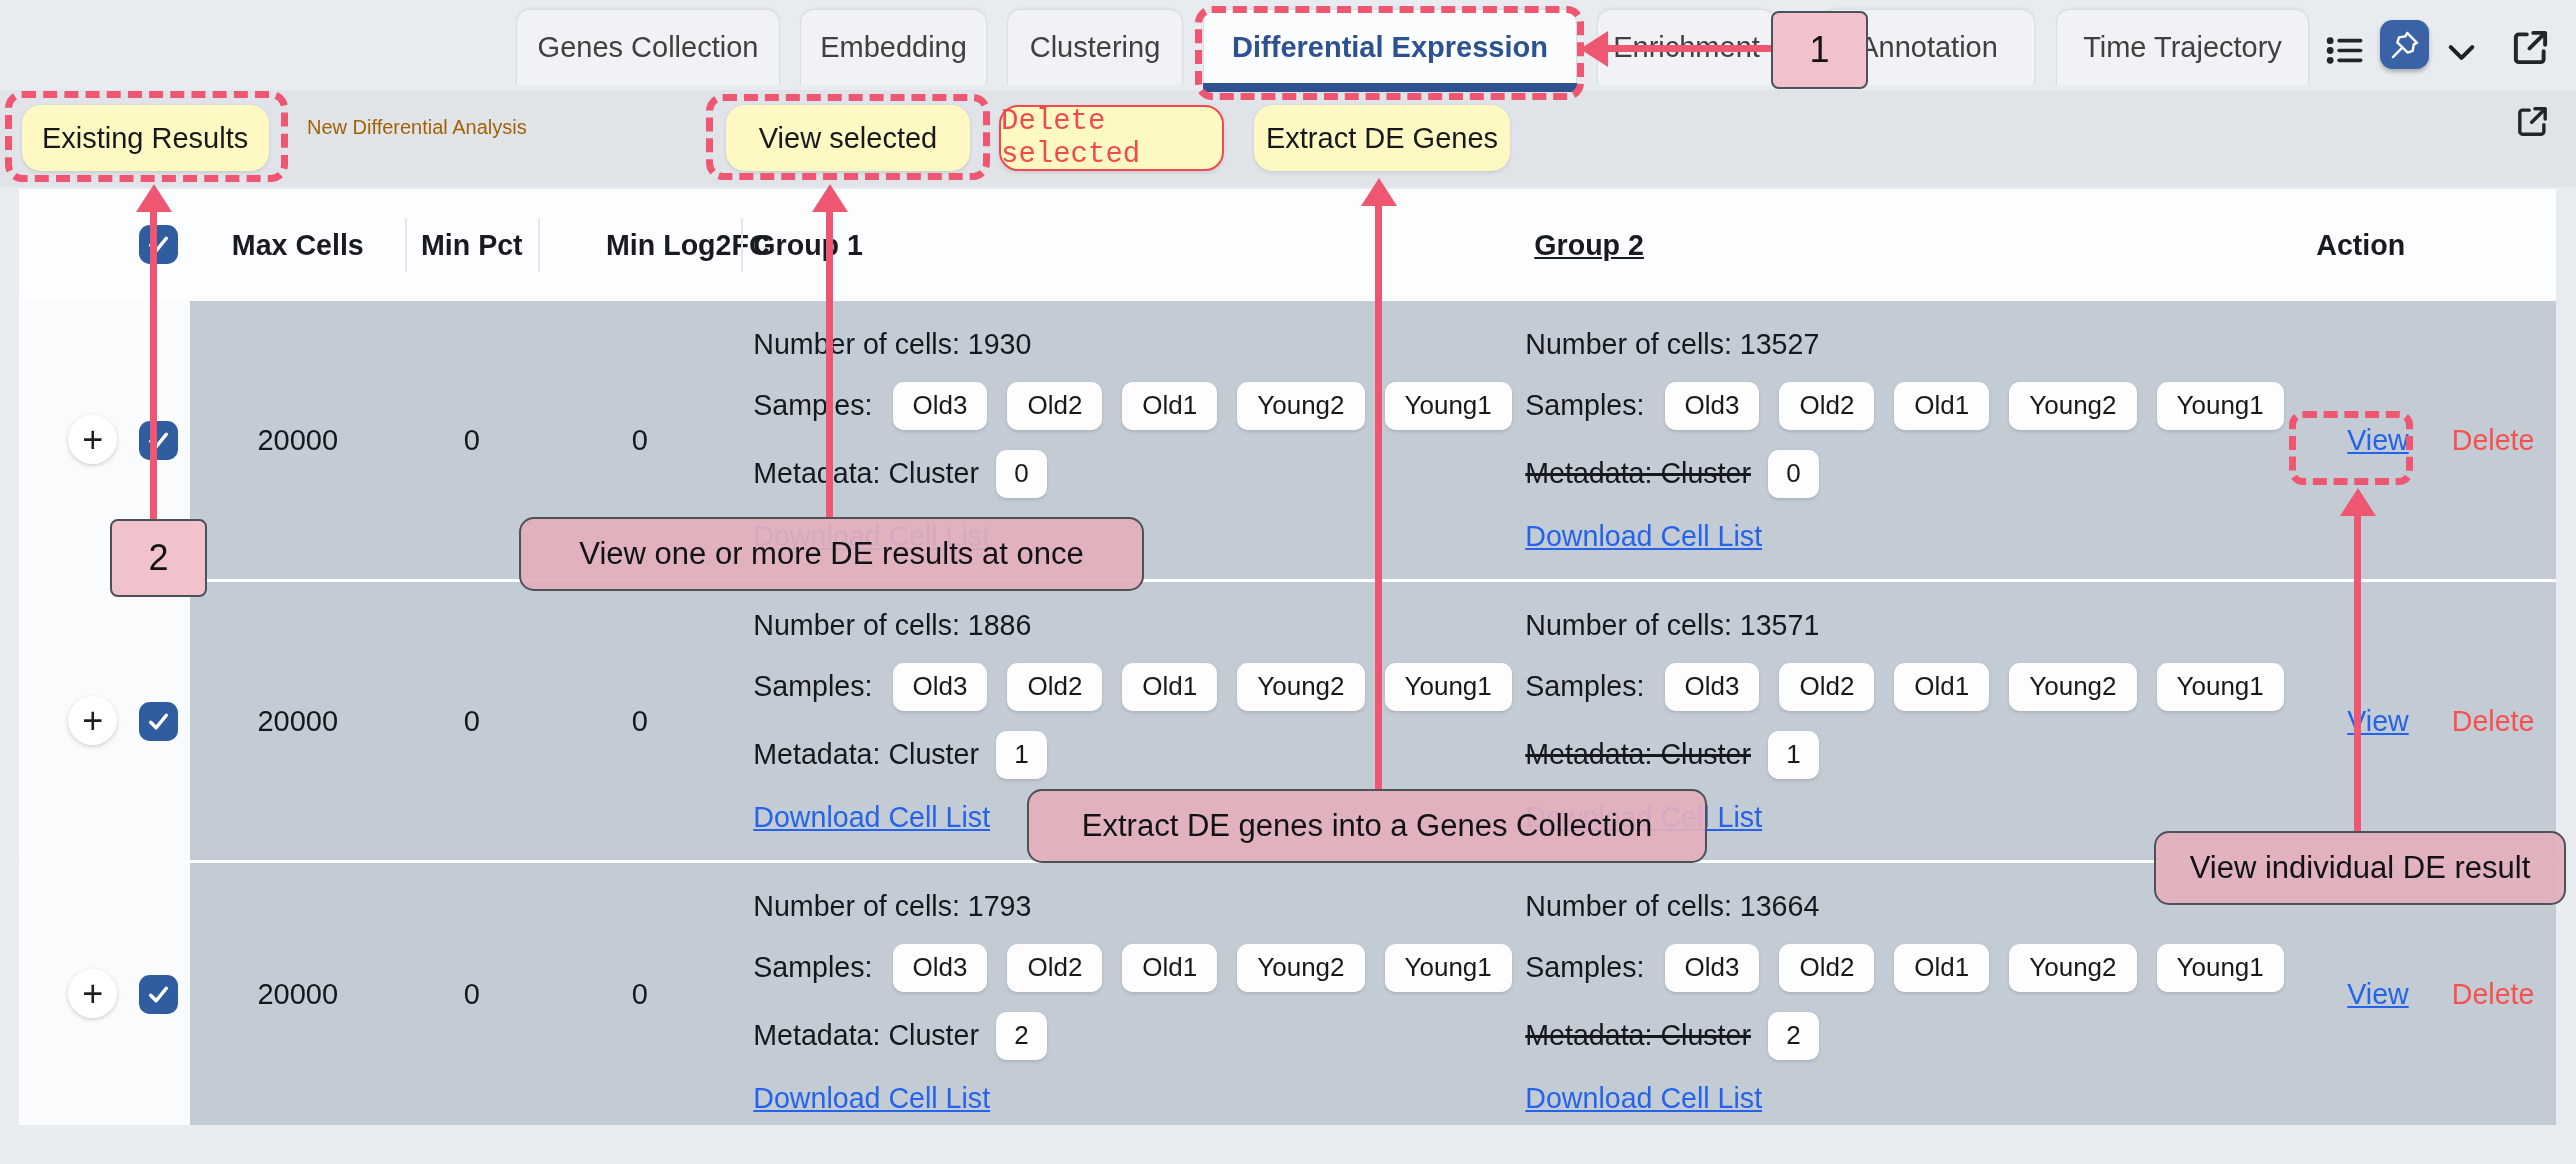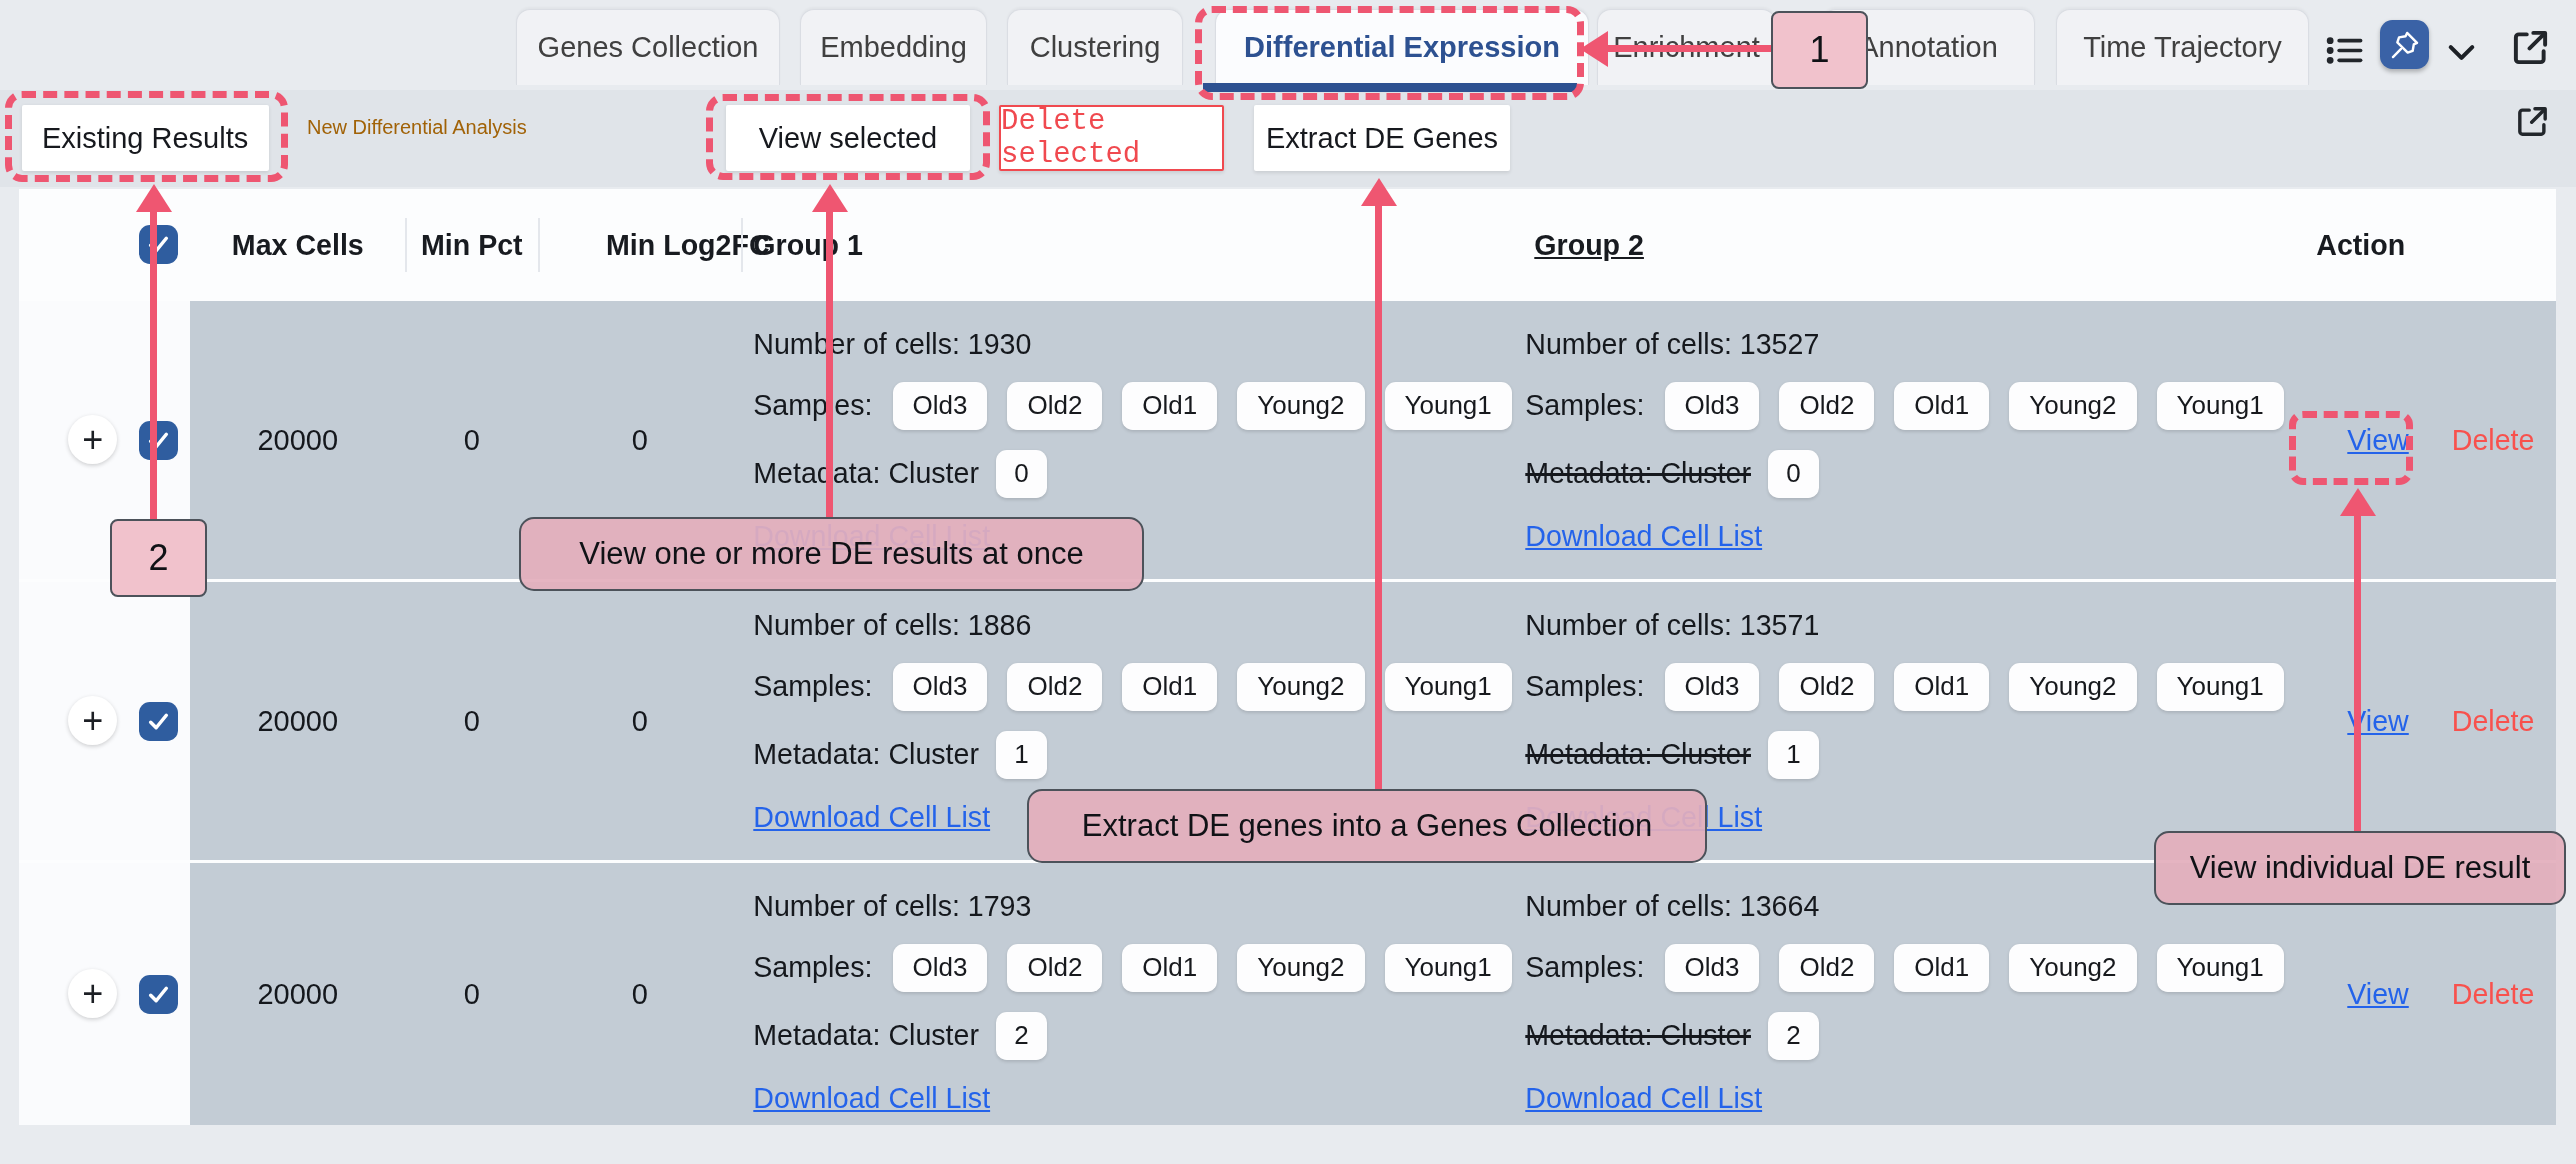--- a/index.html
+++ b/index.html
@@ -3,27 +3,27 @@
 <meta charset="utf-8">
 <style>
   html,body{margin:0;padding:0;}
   .stage{position:relative;width:2576px;height:1164px;background:#e8ebef;
          font-family:"Liberation Sans",sans-serif;overflow:hidden;color:#15181d;}
   
   .toolbar-band{position:absolute;left:0;top:90px;width:2576px;height:97px;background:#e0e4e9;}
   .tab{position:absolute;top:9.3px;height:76px;background:#f1f2f5;border:1.5px solid #dadde3;border-bottom:none;
        border-radius:14px 14px 0 0;display:flex;align-items:center;justify-content:center;
        font-size:29px;font-weight:500;color:#404040;box-sizing:border-box;box-shadow:0 -1.5px 2.3px rgba(0,0,0,0.03);}
-  .tab.active{background:#fbfcfe;color:#2d5191;font-weight:700;margin-left:12px;}
+  .tab.active{background:#fbfcfe;color:#2d5191;font-weight:700;}
   .tab-underline{position:absolute;left:1203px;top:83px;width:374px;height:9.3px;background:#2d5191;}
   .icon-plain{position:absolute;display:flex;align-items:center;justify-content:center;}
   .pin-btn{position:absolute;left:2380px;top:20px;width:49px;height:49px;border-radius:12.4px;background:#3a62a6;
            box-shadow:0 2.3px 4.6px rgba(0,0,0,0.25);display:flex;align-items:center;justify-content:center;}
   
-  .btn{position:absolute;top:105px;height:66px;background:#ffffff;border-radius:2px;display:flex;align-items:center;
+  .btn{position:absolute;top:105px;height:66px;background:#fef9c3;border-radius:19px;display:flex;align-items:center;
        justify-content:center;font-size:29px;color:#17191e;box-shadow:0 1.5px 3.9px rgba(0,0,0,0.10);box-sizing:border-box;}
   .btn.danger{border:2.3px solid #f0494f;color:#f0494f;font-family:Liberation Mono, monospace;}
   .text-tab{position:absolute;left:307px;top:94px;height:66px;display:flex;align-items:center;font-size:20px;color:#a16207;}
   
   .table{position:absolute;left:19.3px;top:189px;width:2537px;height:936px;background:#fcfdfe;}
   .th{position:absolute;top:0;height:112px;display:flex;align-items:center;font-size:28.6px;font-weight:700;color:#181b20;}
   .th.center{justify-content:center;}
   .th-sep{position:absolute;top:29px;height:54px;width:1.5px;background:#e4e7ec;}
   .row{position:absolute;left:0;width:2537px;background:#c3ccd5;}
   .white-cols{position:absolute;left:0;top:0;width:171px;height:100%;background:#fafbfd;}

